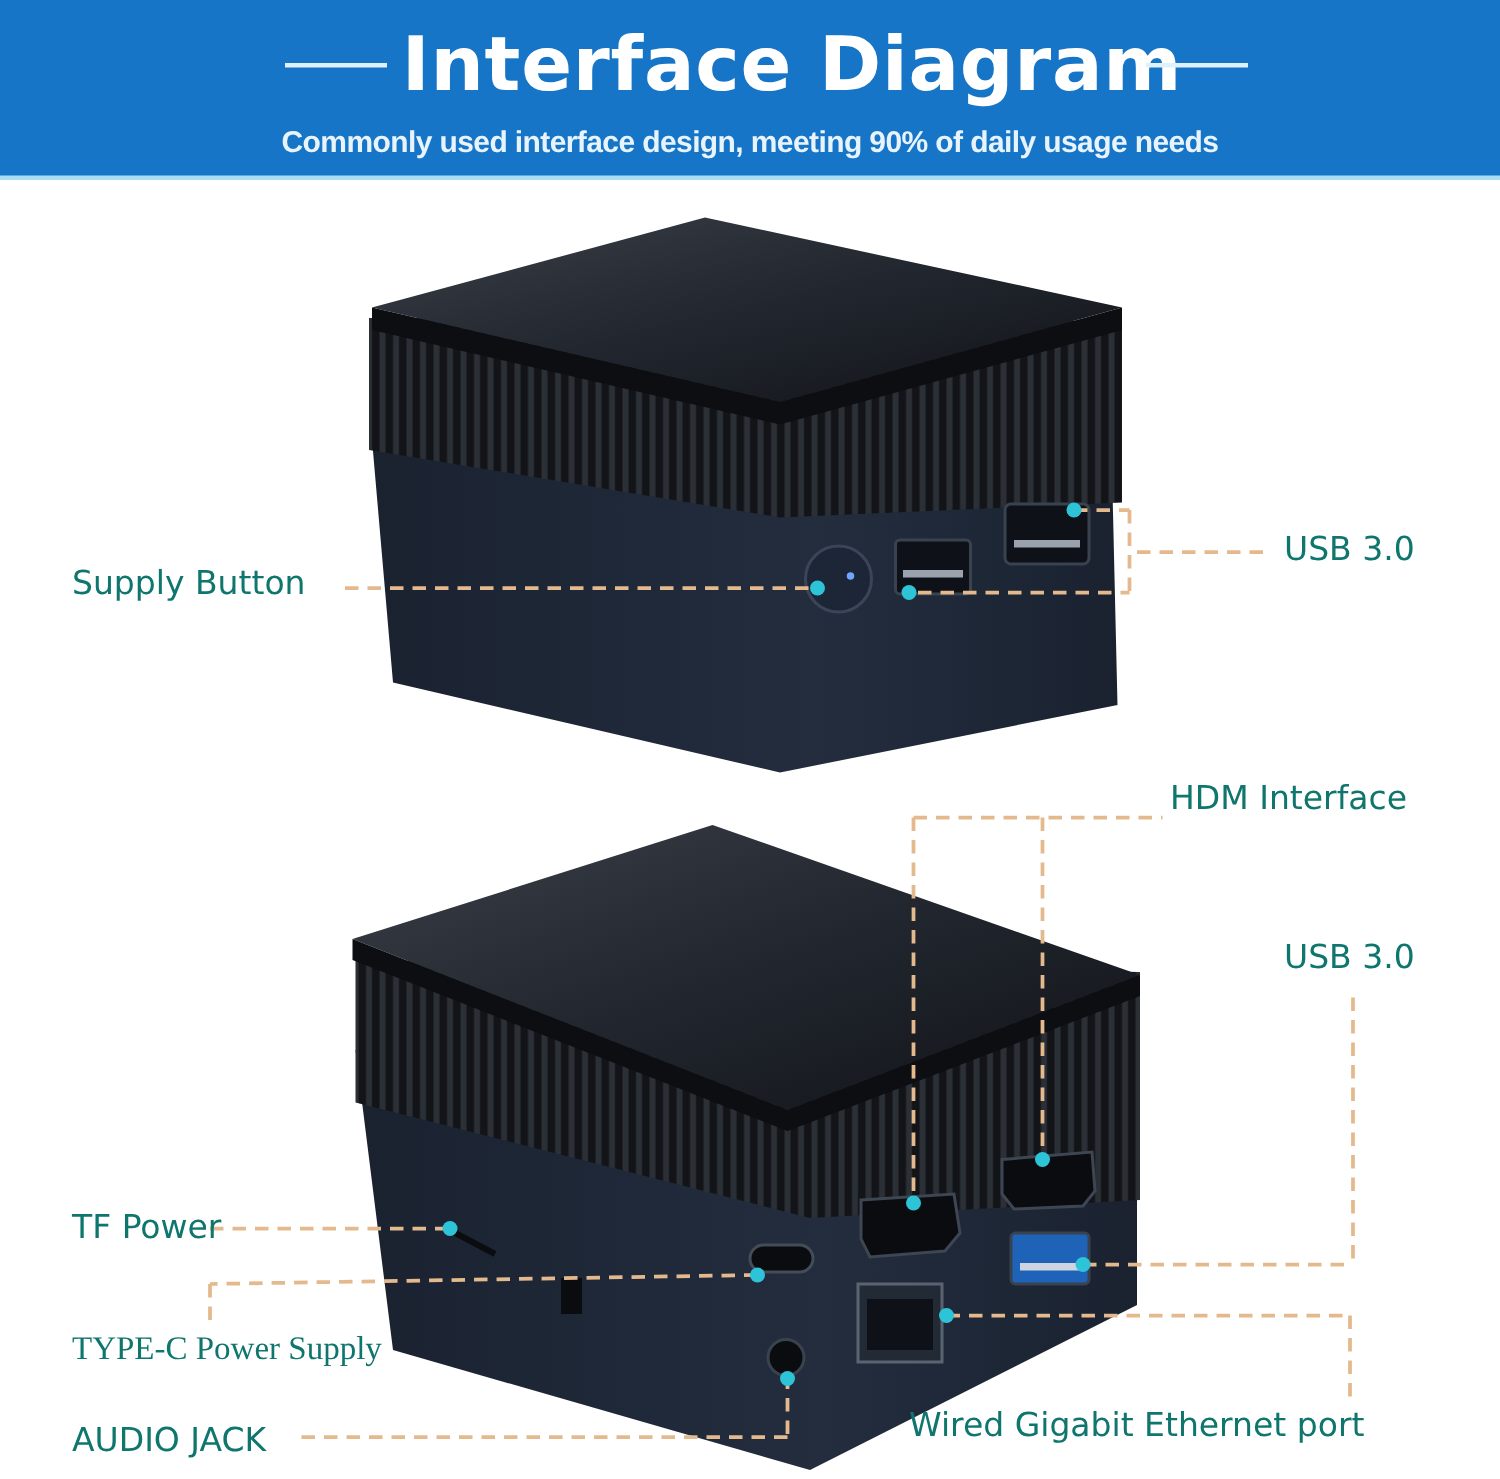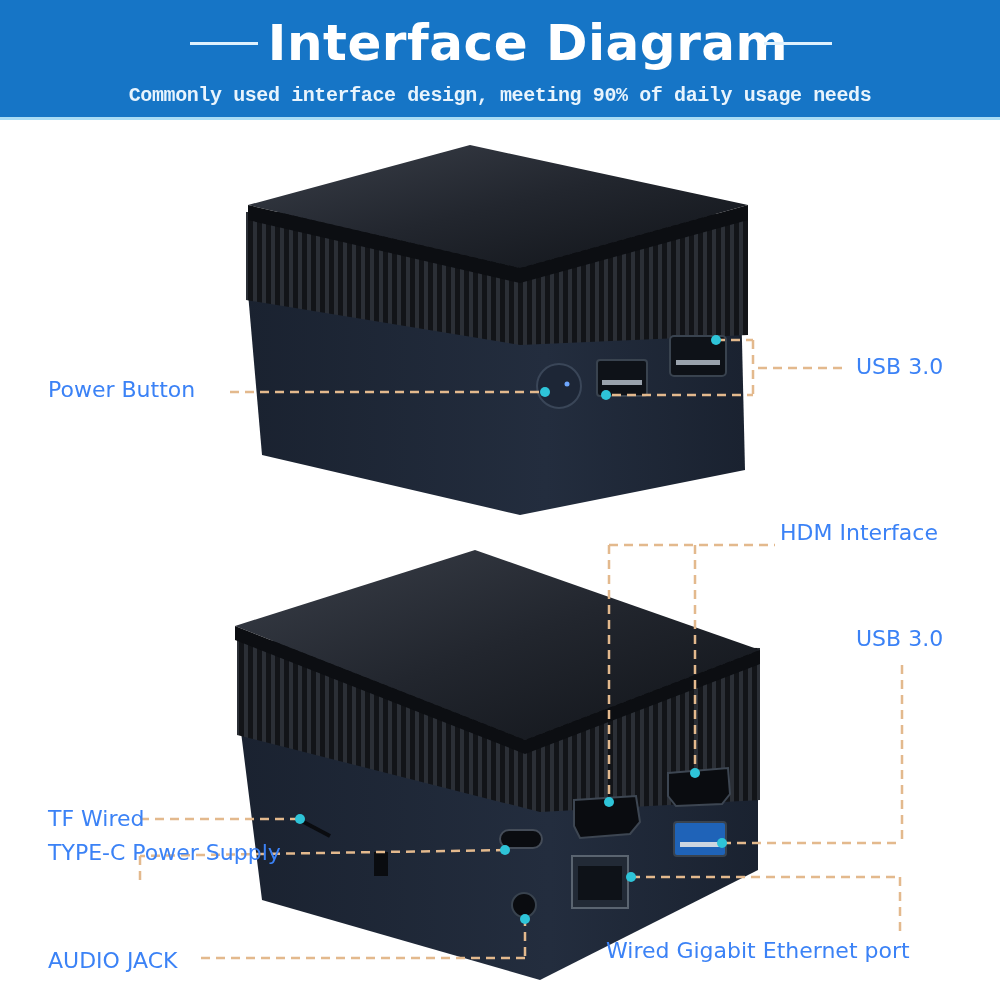--- a/index.html
+++ b/index.html
@@ -1,21 +1,21 @@
 <!DOCTYPE html>
 <html><head>
 <meta charset="utf-8">
 <style>
   * { margin:0; padding:0; box-sizing:border-box; }
   body { width:1000px; height:986px; background:#ffffff; overflow:hidden; position:relative; font-family:"Liberation Sans", sans-serif; }
   .banner { position:absolute; left:0; top:0; width:1000px; height:120px; background:#1675c6; border-bottom:3px solid #a9dcf5; }
   .banner-title { position:absolute; left:0; width:1000px; top:14px; text-align:center; color:#ffffff; font-size:50px; font-weight:bold; letter-spacing:0.5px; font-family:"DejaVu Sans", sans-serif;margin-left:28px; }
   .banner-rule { position:absolute; top:42px; width:68px; height:3px; background:#dff1fd; }
-  .banner-sub { position:absolute; left:0; width:1000px; top:84px; text-align:center; color:#e8f4fd; font-size:20px; font-weight:bold; font-family:Liberation Mono, monospace; letter-spacing:-0.4px; }
-  .label { position:absolute; color:#3b82f6; font-size:22px; font-family:"DejaVu Sans", sans-serif; white-space:nowrap; }
+  .banner-sub { position:absolute; left:0; width:1000px; top:84px; text-align:center; color:#e8f4fd; font-size:20px; font-weight:bold; font-family:Liberation Sans, sans-serif; letter-spacing:-0.4px; }
+  .label { position:absolute; color:#0f766e; font-size:22px; font-family:"DejaVu Sans", sans-serif; white-space:nowrap; }
   svg.art { position:absolute; left:0; top:0; }
 </style>
 </head>
 <body>
 
 <div class="banner">
   <div class="banner-rule" style="left:190px"></div>
   <div class="banner-title">Interface Diagram</div>
   <div class="banner-rule" style="left:764px"></div>
   <div class="banner-sub">Commonly used interface design, meeting 90% of daily usage needs</div>
@@ -127,21 +127,21 @@
     <circle cx="609" cy="802" r="5"></circle>
     <circle cx="695" cy="773" r="5"></circle>
     <circle cx="722" cy="843" r="5"></circle>
     <circle cx="300" cy="819" r="5"></circle>
     <circle cx="505" cy="850" r="5"></circle>
     <circle cx="525" cy="919" r="5"></circle>
     <circle cx="631" cy="877" r="5"></circle>
   </g>
 </svg>
 
-<div class="label" style="left:48px; top:377px;">Power Button</div>
+<div class="label" style="left:48px; top:377px;">Supply Button</div>
 <div class="label" style="left:856px; top:354px;">USB 3.0</div>
 
 <div class="label" style="left:780px; top:520px;">HDM Interface</div>
 <div class="label" style="left:856px; top:626px;">USB 3.0</div>
-<div class="label" style="left:48px; top:806px;">TF Wired</div>
-<div class="label" style="left:48px; top:840px;">TYPE-C Power Supply</div>
+<div class="label" style="left:48px; top:806px;">TF Power</div>
+<div class="label" style="left:48px; top:886px;font-family:Liberation Serif, serif;">TYPE-C Power Supply</div>
 <div class="label" style="left:48px; top:948px;">AUDIO JACK</div>
 <div class="label" style="left:606px; top:938px;">Wired Gigabit Ethernet port</div>
 
 </body></html>

